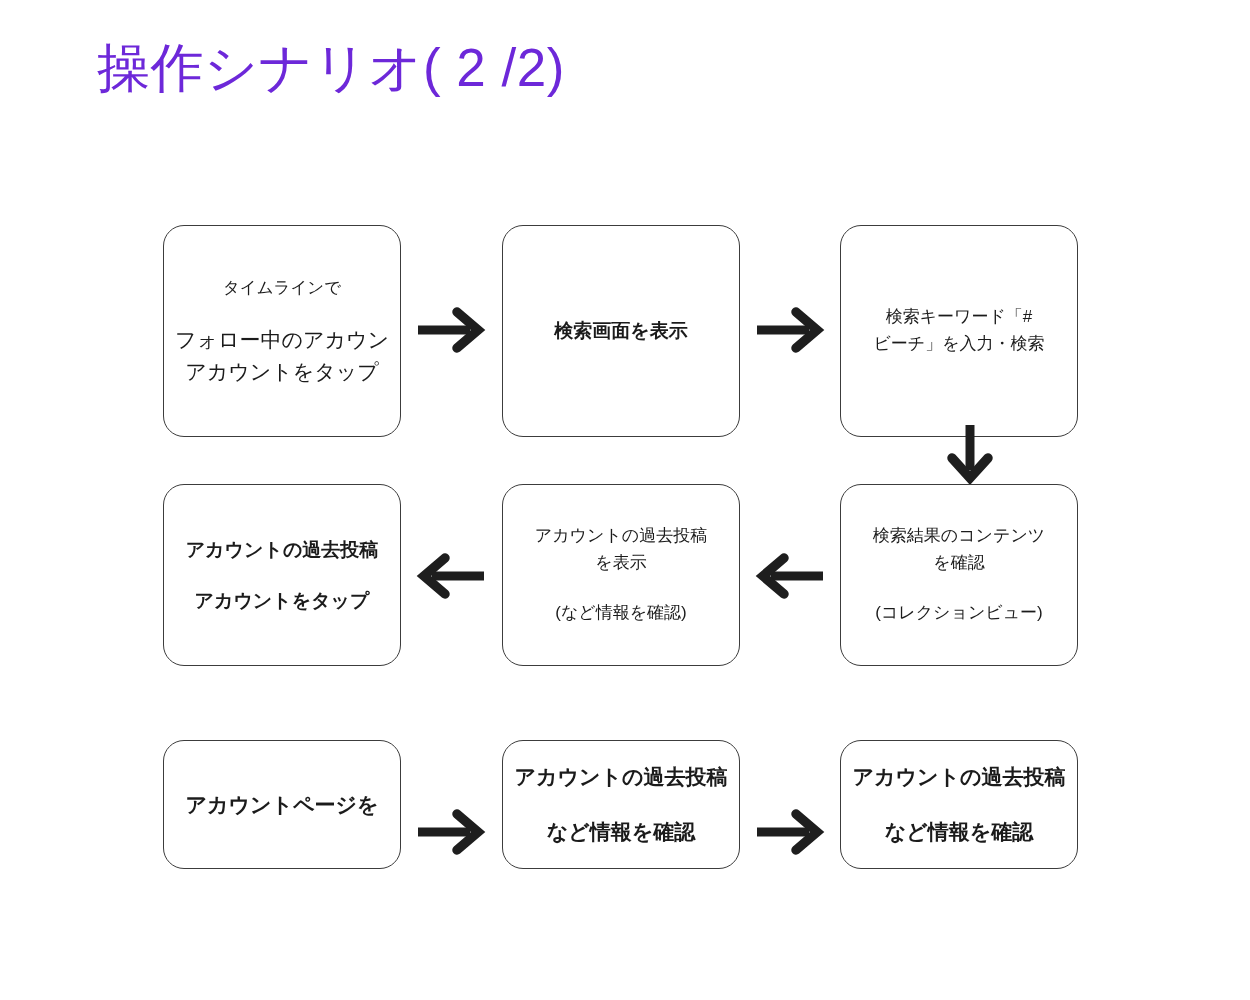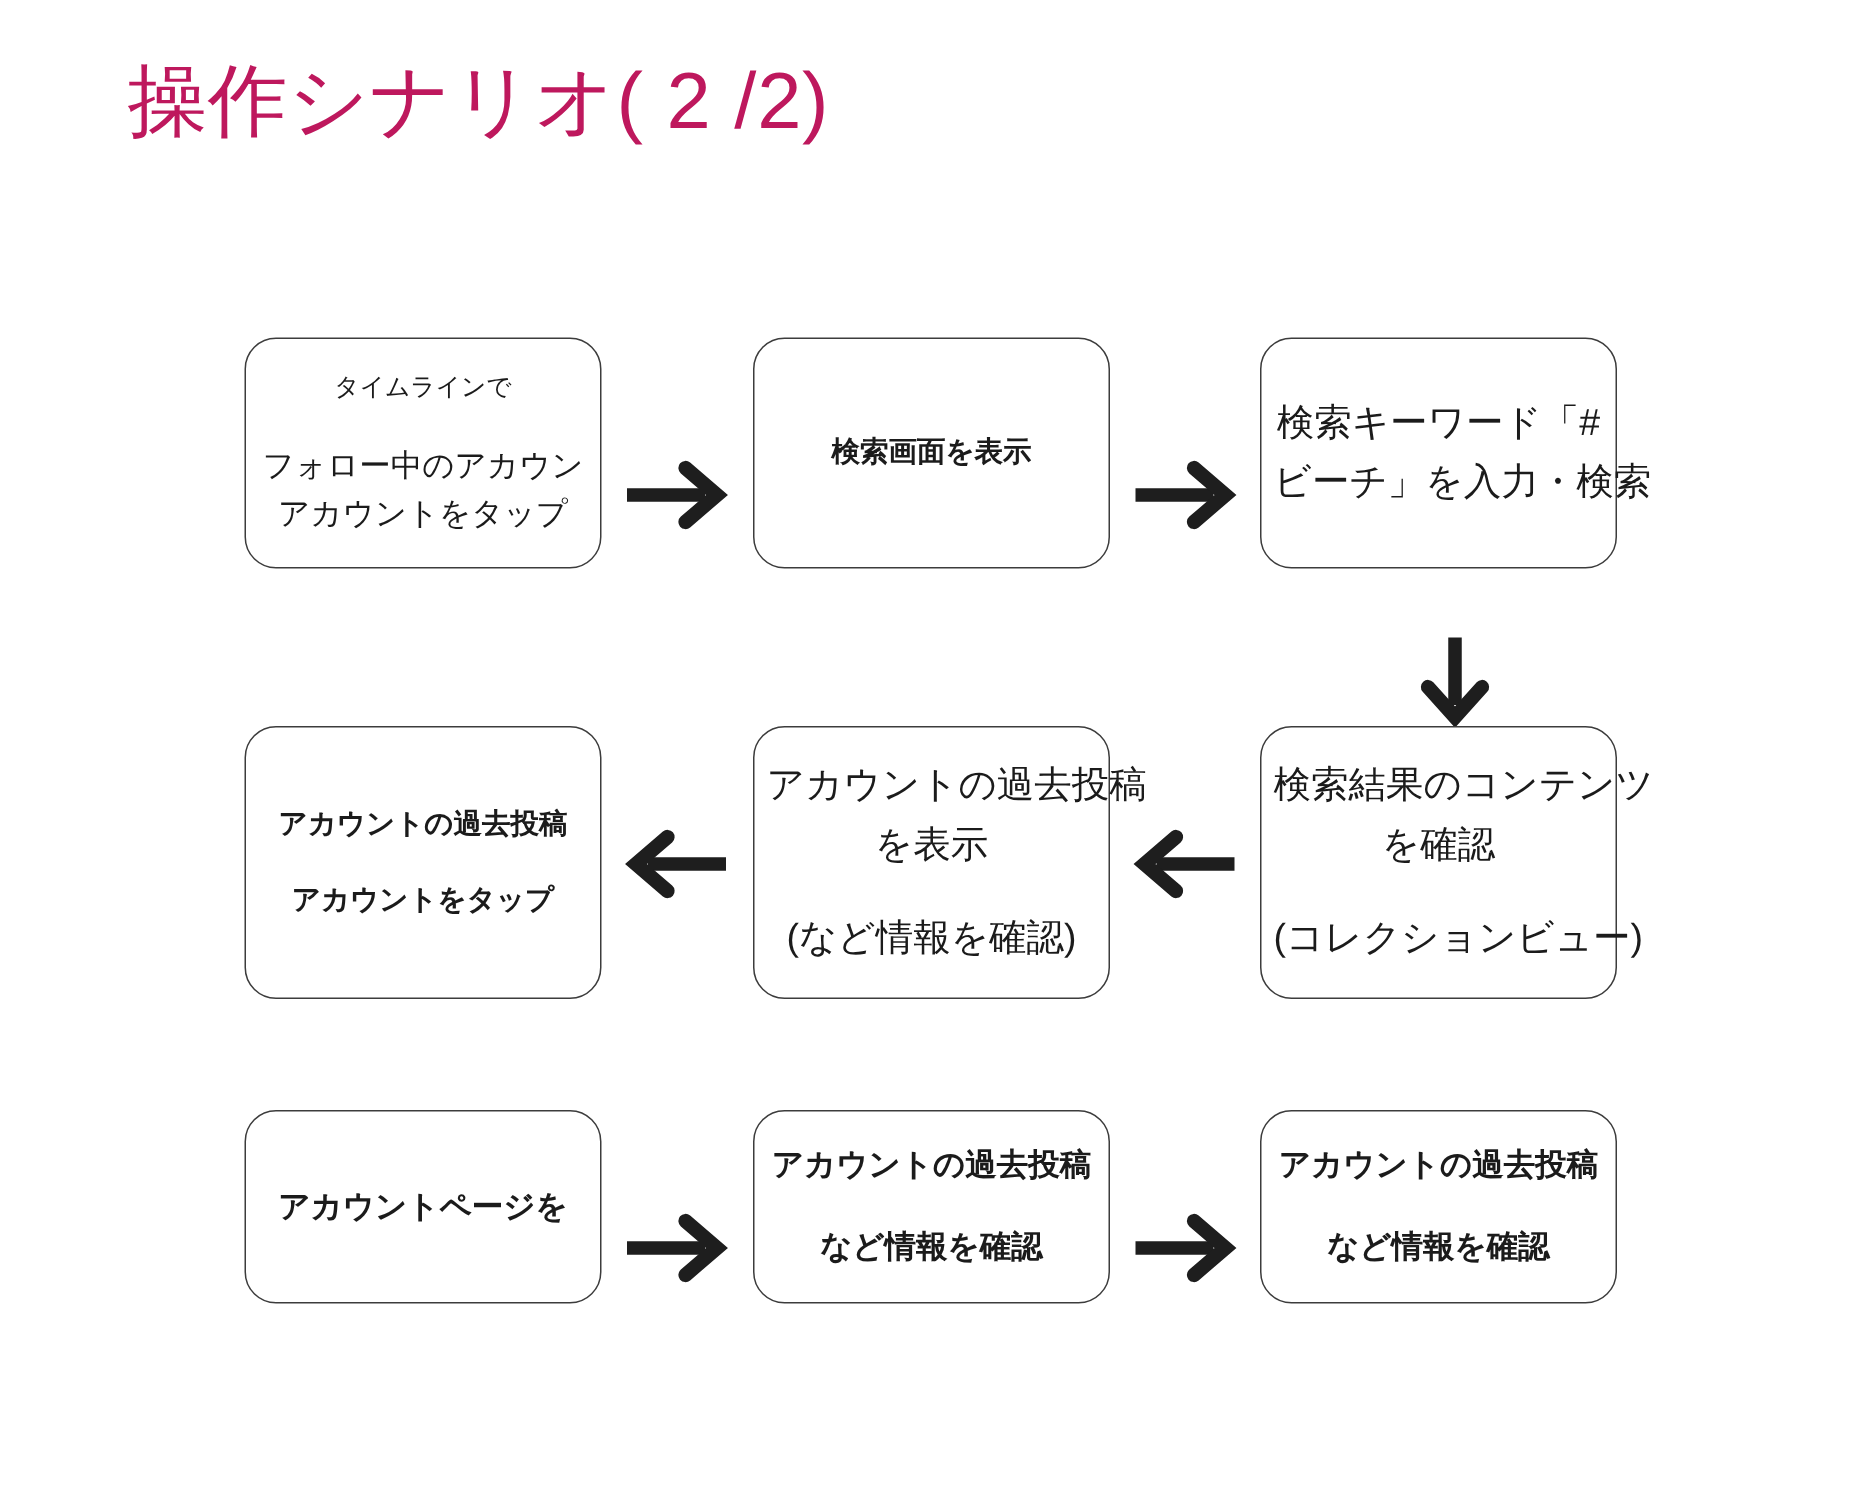--- a/index.html
+++ b/index.html
@@ -18,25 +18,25 @@
 
   #slide {
     position: absolute;
     inset: 0;
     background: #ffffff;
   }
 
   
   .slide-title {
     position: absolute;
-    left: 85px;
+    left: 97px;
     top: 38px;
     font-size: 53px;
     line-height: 1.15;
-    color: #be185d;
+    color: #6d28d9;
     font-weight: 400;
     letter-spacing: 0.5px;
     white-space: nowrap;
   }
 
   
   .flow-box {
     position: absolute;
     box-sizing: border-box;
     background: #ffffff;
@@ -52,32 +52,32 @@
   }
 
   .box-line {
     display: block;
     width: 100%;
     white-space: nowrap;
   }
 
   
   .t-sm  { font-size: 16.5px; line-height: 1.62; }
-  .t-md  { font-size: 25px;   line-height: 1.58; }
+  .t-md  { font-size: 17px;   line-height: 1.58; }
   .t-lg  { font-size: 21px;   line-height: 1.52; }
   .t-xl  { font-size: 19px; line-height: 1.46; font-weight: bold; }
 
   .gap-top { margin-top: 23px; }
 
   
   .col-1 { left: 163px;  width: 238px; }
   .col-2 { left: 502px;  width: 238px; }
   .col-3 { left: 840px;  width: 238px; }
 
-  .row-1 { top: 225px; height: 154px; }
+  .row-1 { top: 225px; height: 212px; }
   .row-2 { top: 484px; height: 182px; }
   .row-3 { top: 740px; height: 129px; font-weight: bold; }
 
   
   .arrow {
     position: absolute;
     display: block;
   }
   .arrow svg { display: block; }
 

